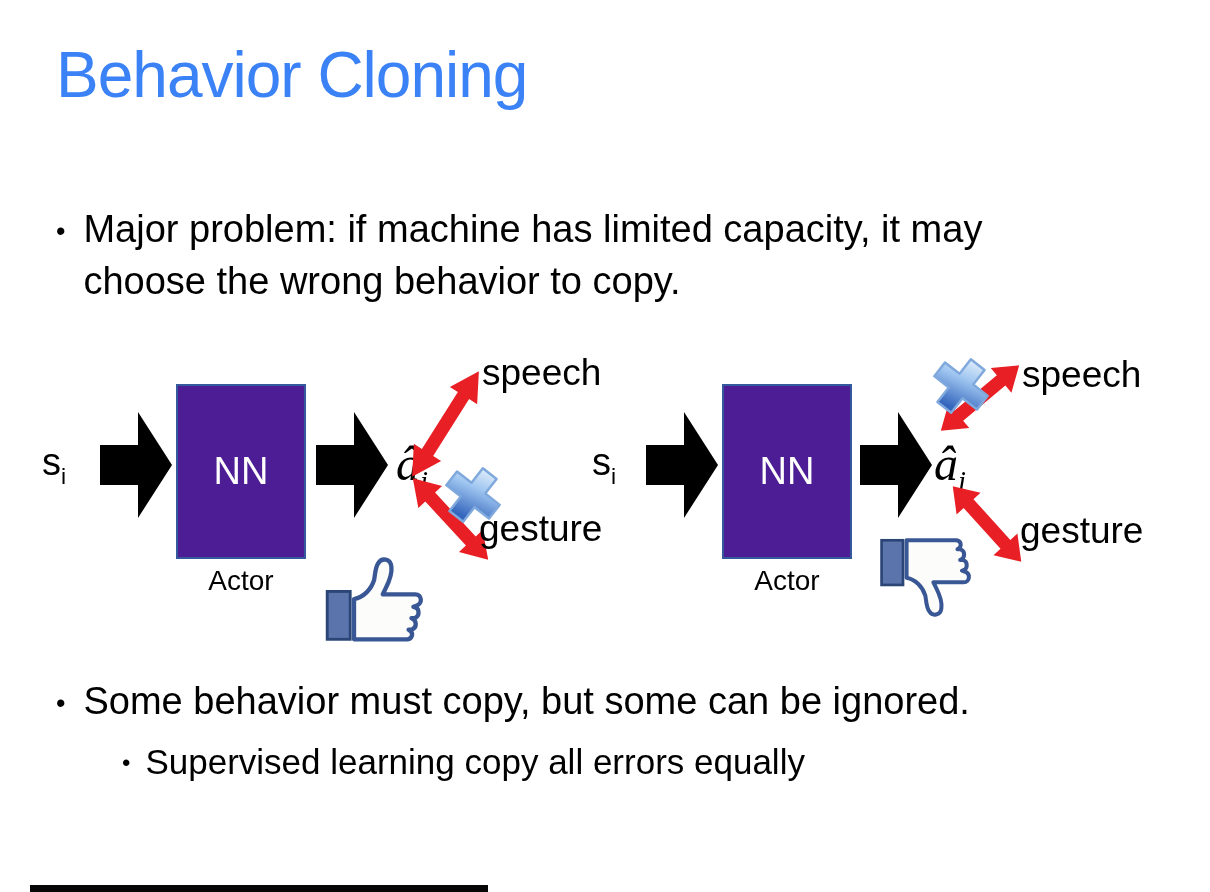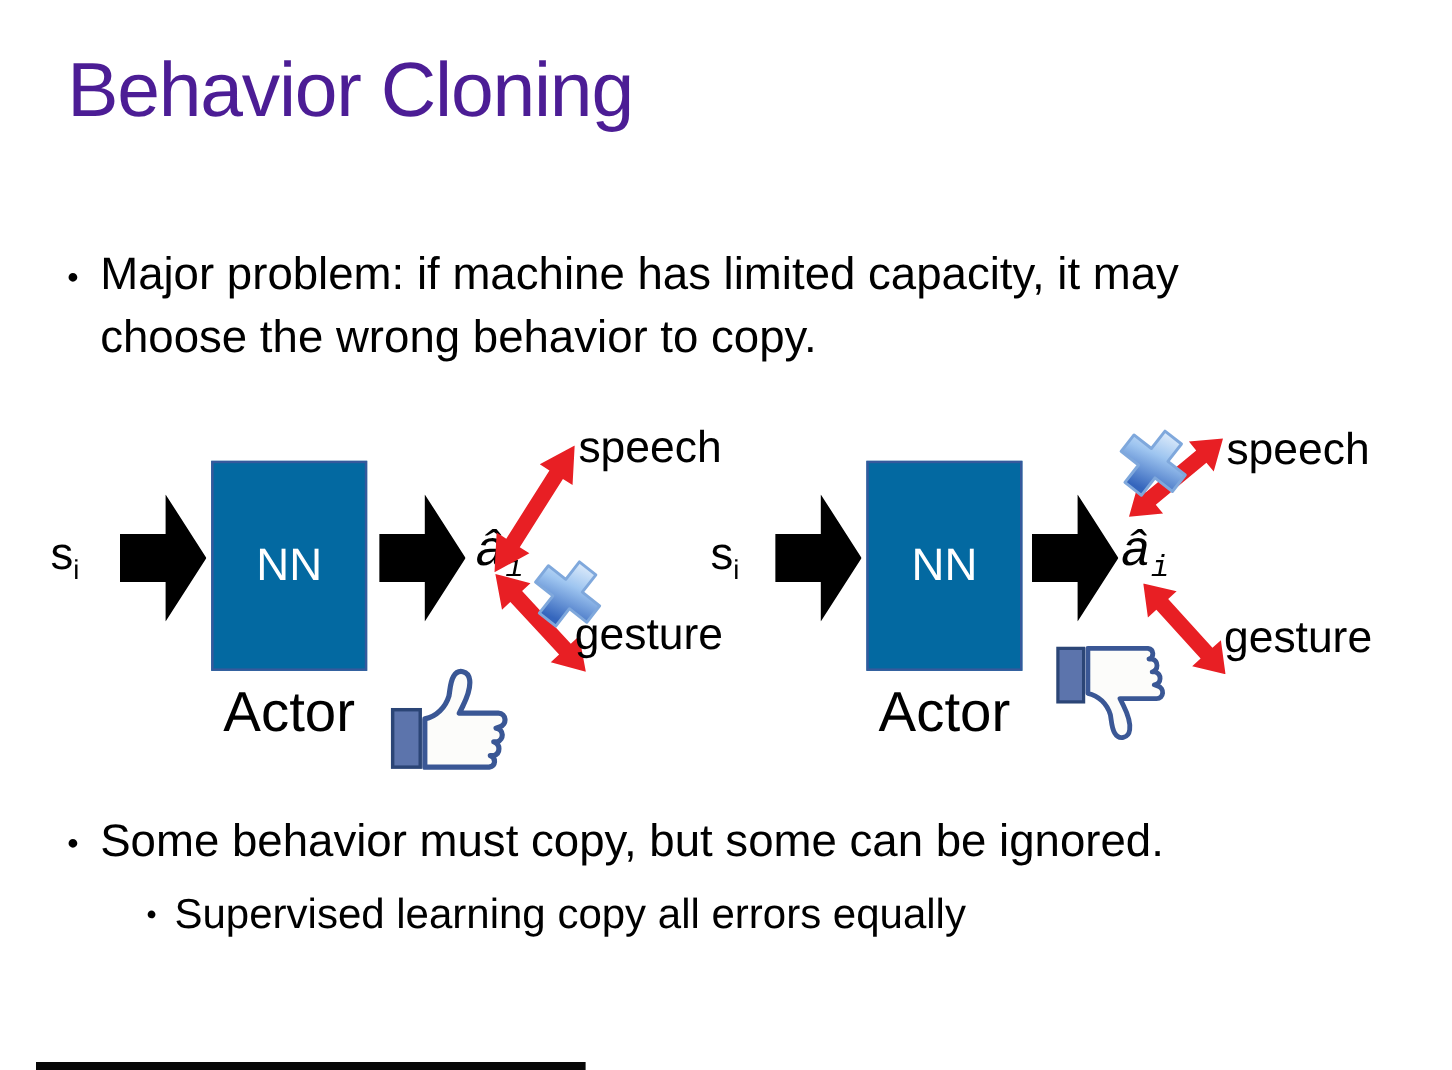--- a/index.html
+++ b/index.html
@@ -4,45 +4,45 @@
 <style>
   html,body { margin:0; padding:0; background:#ffffff; }
   .slide {
     position:relative; width:1210px; height:892px; background:#ffffff;
     font-family:"Liberation Sans", sans-serif; color:#000; overflow:hidden;
   }
   .abs { position:absolute; }
 
   .title {
     left:56px; top:38px; font-size:64px; font-weight:300; letter-spacing:-1px;
-    color:#4c1d95;
+    color:#3b82f6;
   }
 
   .bullet { display:flex; align-items:flex-start; }
   .bullet .marker { flex:0 0 auto; }
   .b-main { font-size:38px; line-height:1.36; }
   .b-main .marker { font-size:27px; margin:9px 18px 0 2px; }
   .b1 { left:54px; top:204px; width:1015px; }
   .b2 { left:54px; top:676px; white-space:nowrap; }
   .b-sub { font-size:35px; line-height:1.3; }
   .b-sub .marker { font-size:24px; margin:8px 15px 0 2px; }
   .b3 { left:120px; top:739px; white-space:nowrap; }
 
   
   .state-label { font-size:38px; }
   .state-label sub, .out-label sub { font-size:0.6em; }
   .nn-box {
-    width:130px; height:175px; background:#0369a1; border:2px solid #35599c;
+    width:130px; height:175px; background:#4c1d95; border:2px solid #35599c;
     box-sizing:border-box; display:flex; align-items:center; justify-content:center;
     color:#ffffff; font-size:38px;
   }
-  .actor-label { width:134px; text-align:center; font-size:47px; }
+  .actor-label { width:134px; text-align:center; font-size:28px; }
   .out-label {
-    font-family:Liberation Mono, monospace; font-style:italic;
-    font-size:42px;
+    font-family:Liberation Serif, serif; font-style:italic;
+    font-size:48px;
   }
   .flow-arrow { width:72px; height:106px; }
   .dbl-arrow { transform-origin:center; }
   .dbl-arrow svg { display:block; width:100%; height:100%; }
   .x-mark { width:62px; height:62px; }
   .x-mark svg { overflow:visible; display:block; }
   .thumb svg { display:block; }
   .thumb.flip svg { transform:scaleY(-1); }
 
   .bottom-bar { left:30px; top:885px; width:458px; height:7px; background:#070707; }

